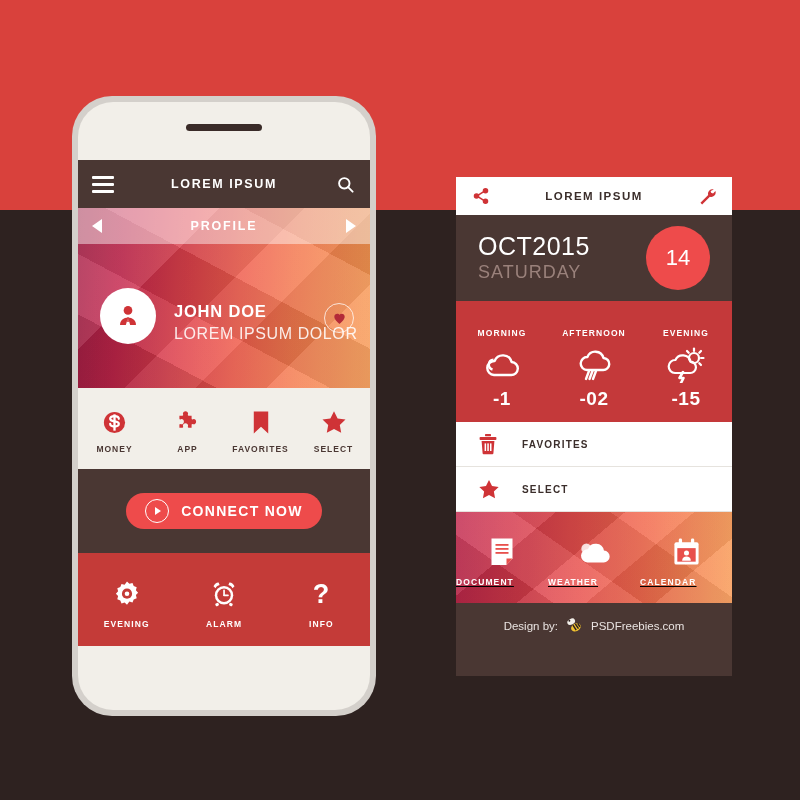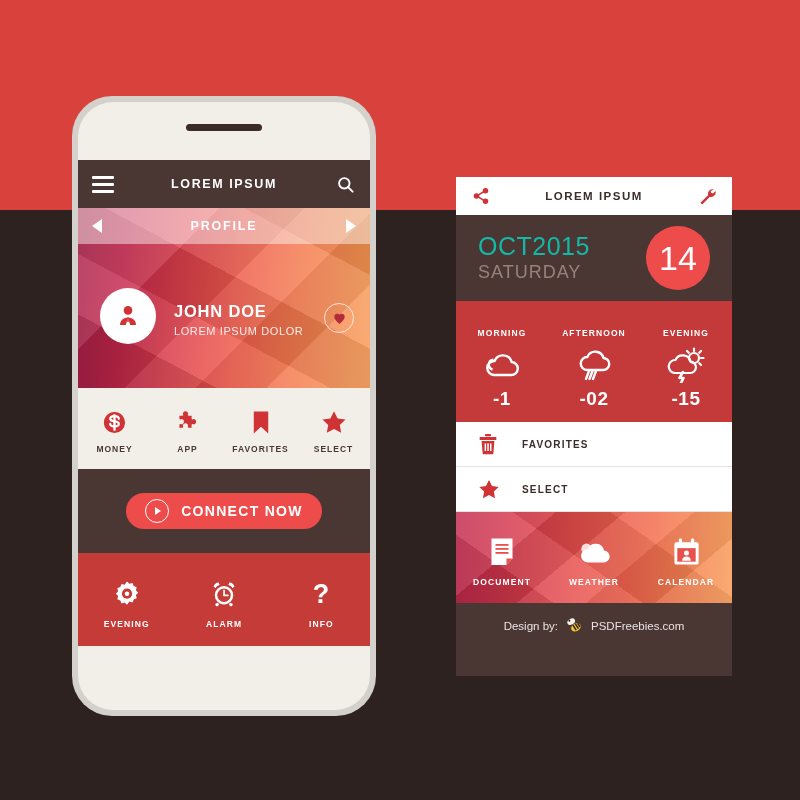--- a/index.html
+++ b/index.html
@@ -62,21 +62,21 @@
   }
   .tri-l{width:0;height:0;border-top:7px solid transparent;border-bottom:7px solid transparent;border-right:10px solid #fff;}
   .tri-r{width:0;height:0;border-top:7px solid transparent;border-bottom:7px solid transparent;border-left:10px solid #fff;}
 
   .avatar{
     position:absolute;left:22px;top:80px;width:56px;height:56px;border-radius:50%;
     background:#fff;display:flex;align-items:center;justify-content:center;
   }
   .user-block{position:absolute;left:96px;top:94px;}
   .user-name{color:#fff;font-size:16.5px;font-weight:bold;letter-spacing:.8px;margin:0 0 4px;}
-  .user-sub{color:rgba(255,255,255,.88);font-size:11px;letter-spacing:.6px;margin:0;}
+  .user-sub{color:rgba(255,255,255,.88);font-size:16px;letter-spacing:.6px;margin:0;}
   .heart-badge{
     position:absolute;right:16px;top:95px;width:28px;height:28px;border-radius:50%;
     border:1.5px solid rgba(255,255,255,.75);display:flex;align-items:center;justify-content:center;
     cursor:pointer;
   }
 
   
   .icon-row{
     background:#f2efe9;height:77px;display:flex;align-items:center;padding-top:4px;
   }
@@ -103,26 +103,26 @@
 
   
   .panel{position:absolute;left:456px;top:172px;width:276px;height:504px;overflow:hidden;background:#4a3733;}
   .panel-redstrip{height:5px;background:#d9413c;}
   .panel-head{
     height:38px;background:#fff;display:flex;align-items:center;padding:0 14px;box-sizing:border-box;
   }
   .panel-head .t{flex:1;text-align:center;color:#3b2e2b;font-size:11.5px;font-weight:bold;letter-spacing:1.5px;}
 
   .date-zone{height:86px;background:#4a3733;position:relative;display:flex;align-items:center;padding:0 22px;box-sizing:border-box;}
-  .date-mon{color:#14b8a6;font-size:25px;letter-spacing:.5px;line-height:1.05;}
+  .date-mon{color:#ffffff;font-size:25px;letter-spacing:.5px;line-height:1.05;}
   .date-day{color:#9a817b;font-size:18px;letter-spacing:1px;margin-top:2px;}
   .daycircle{
     position:absolute;right:22px;top:50%;margin-top:-32px;width:64px;height:64px;border-radius:50%;
     background:#ee4b4b;display:flex;align-items:center;justify-content:center;
-    color:#fff;font-size:34px;
+    color:#fff;font-size:22px;
   }
 
   .weather{background:#c4393a;padding:11px 0 12px;}
   .weather-row{display:flex;}
   .w-cell{flex:1;text-align:center;margin-top:16px;}
   .w-name{color:#fff;font-size:8.5px;font-weight:bold;letter-spacing:1.1px;}
   .w-ico{height:42px;display:flex;align-items:center;justify-content:center;margin:6px 0 2px;}
   .w-temp{color:#fff;font-size:19px;font-weight:bold;letter-spacing:.5px;}
 
   .list{background:#fff;}
@@ -136,21 +136,21 @@
   .poly-foot{
     position:relative;height:85px;overflow:hidden;display:flex;align-items:center;padding-top:6px;
   }
   .poly-foot .polybg{
     position:absolute;inset:0;
     background:
       linear-gradient(140deg,rgba(255,255,255,.09) 0 26%,rgba(0,0,0,.07) 26% 44%,rgba(255,255,255,.08) 44% 62%,rgba(0,0,0,.05) 62% 80%,rgba(255,255,255,.09) 80% 100%),
       linear-gradient(35deg,rgba(0,0,0,.08) 0 24%,rgba(255,255,255,.09) 24% 46%,rgba(0,0,0,.06) 46% 70%,rgba(255,255,255,.08) 70% 100%),
       linear-gradient(92deg,#c2284d 0%,#d6394b 22%,#e8504c 45%,#f26a4e 68%,#f89a55 100%);
   }
-  .pf-cell{flex:1;text-align:center;position:relative;cursor:pointer;}
+  .pf-cell{flex:1;text-align:left;position:relative;cursor:pointer;text-decoration:underline;}
   .pf-cell .glyph{height:36px;display:flex;align-items:center;justify-content:center;margin-bottom:7px;}
   .pf-cell .lbl{font-size:8.5px;font-weight:bold;letter-spacing:1.1px;color:#fff;}
 
   .credit{
     height:46px;background:#4a3733;display:flex;align-items:center;justify-content:center;gap:7px;
     color:#e9e3e1;font-size:11.5px;
   }
 </style>
 </head>
 <body>

